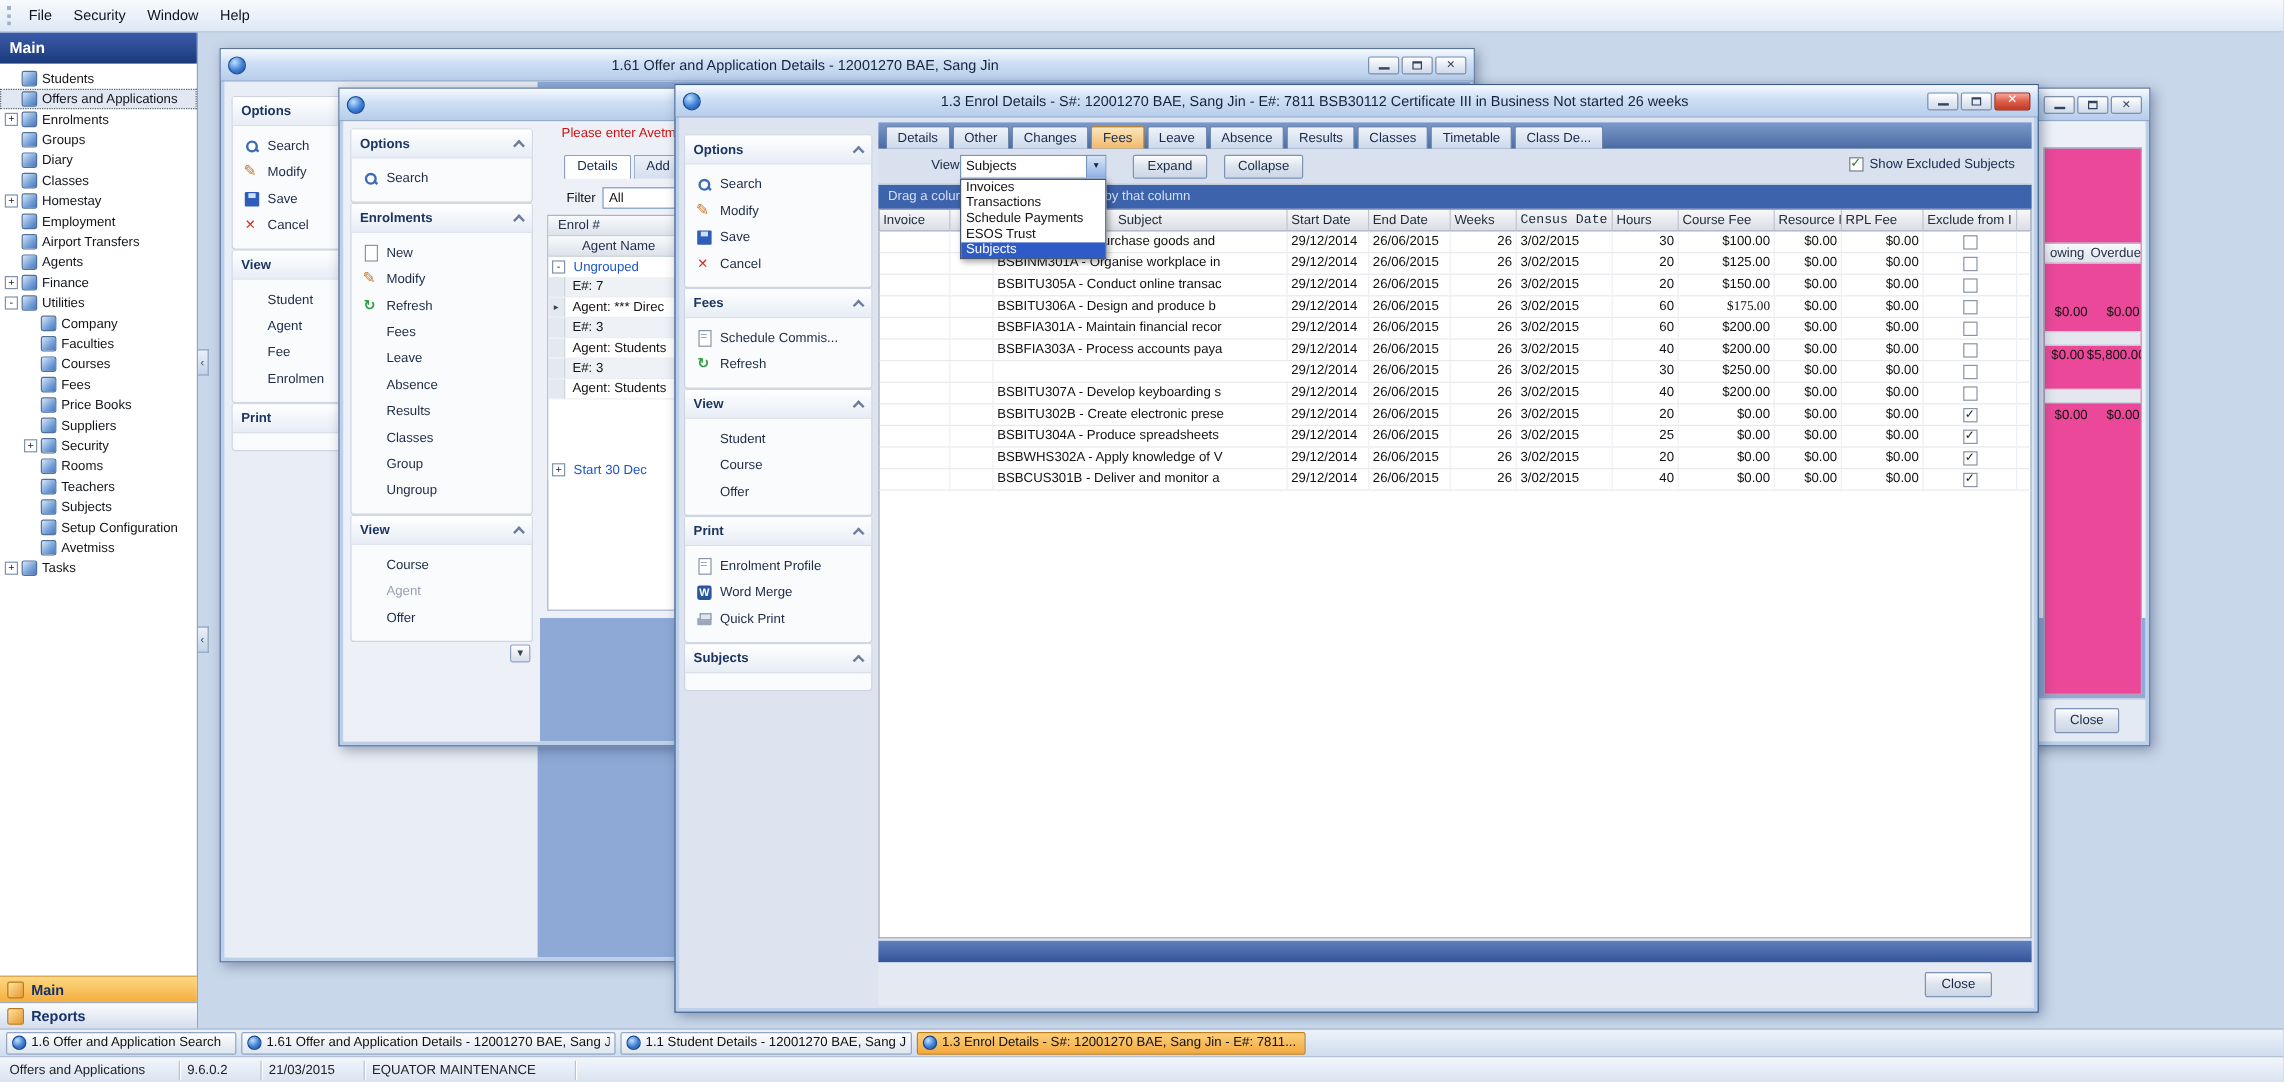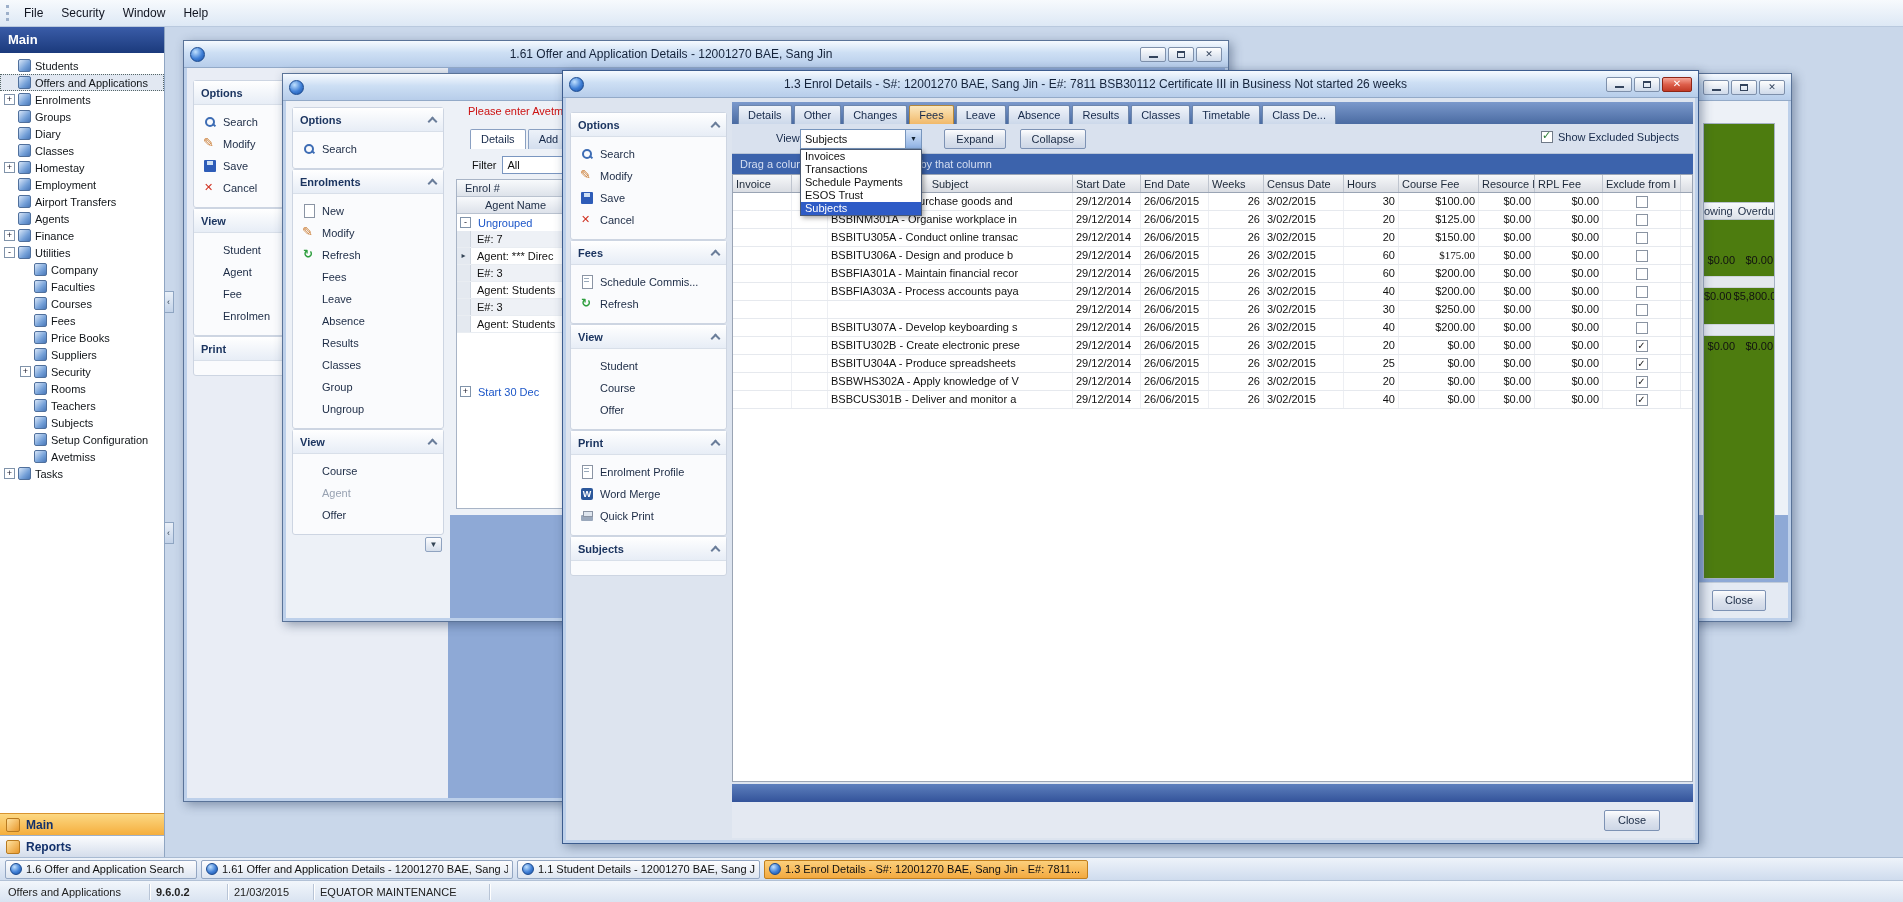--- a/index.html
+++ b/index.html
@@ -90,21 +90,21 @@
   .gridpanel{position:absolute;left:6px;top:78px;width:368px;height:330px;background:#fff;border:1px solid #a8b4c6;overflow:hidden;}
   .gband{height:17px;background:linear-gradient(#f8fafc,#dde2ea);border-bottom:1px solid #b9c2cf;font-size:11px;color:#23324a;padding:2px 4px 0 8px;}
   .gband.b2{padding-left:28px;}
   .sgroup{height:17px;display:flex;align-items:center;gap:4px;padding-left:3px;font-size:11px;color:#1c56c8;background:#fff;}
   .srow{height:17px;display:flex;align-items:stretch;border-bottom:1px solid #e9edf2;font-size:11px;background:#fff;}
   .srow.erow{background:#eef1f6;}
   .sind{width:14px;flex:0 0 14px;background:#e4e9f0;border-right:1px solid #cfd6df;font-size:8px;line-height:16px;text-align:center;color:#345;}
   .slabel{padding:2px 0 0 6px;white-space:nowrap;}
   .sspacer{height:50px;background:#fff;}
   .blue11{position:absolute;left:0;right:0;top:414px;bottom:0;background:#8ea9d6;}
-  #sum11{position:absolute;left:1253px;top:22px;width:72px;height:456px;background:#4d7c0f;border:1px solid #a6b2c4;overflow:hidden;}
+  #sum11{position:absolute;left:1253px;top:22px;width:82px;height:456px;background:#ec4899;border:1px solid #a6b2c4;overflow:hidden;}
   .sumhead{display:flex;height:18px;background:linear-gradient(#f8fafc,#dde2ea);border-top:1px solid #b9c2cf;border-bottom:1px solid #b9c2cf;margin-top:78px;}
   .sh1{width:40px;text-align:right;font-size:11px;padding:2px 2px 0 0;color:#23324a;}
   .sh2{width:45px;font-size:11px;padding:2px 0 0 3px;color:#23324a;}
   .sumrow{display:flex;height:16px;font-size:11px;}
   .sumrow.r0{margin-top:34px;}
   .sumrow.r1{margin-top:2px;}
   .sumrow.r2{margin-top:4px;}
   .sv1{width:40px;text-align:right;padding-right:2px;}
   .sv2{width:45px;text-align:right;padding-right:1px;}
   .sumband{height:12px;background:#e4e8ee;border-top:1px solid #cdd3db;border-bottom:1px solid #cdd3db;}
@@ -695,21 +695,21 @@
         </span>
       </div>
       <div class="groupbar13">Drag a column header here to group by that column</div>
       <div class="thead13" id="thead13">
           <div class="th" style="width: 59px;">Invoice</div>
           <div class="th" style="width: 36px;"></div>
           <div class="th ctr" style="width: 245px;">Subject</div>
           <div class="th" style="width: 68px;">Start Date</div>
           <div class="th" style="width: 68px;">End Date</div>
           <div class="th" style="width: 55px;">Weeks</div>
-          <div class="th" style="width: 80px;">Census Date</div>
+          <div class="th" style="width: 80px; font-family: Liberation Mono, monospace;">Census Date</div>
           <div class="th" style="width: 55px;">Hours</div>
           <div class="th" style="width: 80px;">Course Fee</div>
           <div class="th" style="width: 56px;">Resource Fe</div>
           <div class="th" style="width: 68px;">RPL Fee</div>
           <div class="th" style="width: 78px;">Exclude from I</div>
         </div>
       <div id="tbody13">
           <div class="trow">
             <div class="td" style="width: 59px;"></div>
             <div class="td" style="width: 36px;"></div>
@@ -932,17 +932,17 @@
       <span class="appico sm"></span>
       <span class="tklabel">1.1 Student Details - 12001270 BAE, Sang Jin</span>
     </div>
     <div class="tkbtn active" style="width: 324px;">
       <span class="appico sm"></span>
       <span class="tklabel">1.3 Enrol Details - S#: 12001270 BAE, Sang Jin - E#: 7811...</span>
     </div>
   </div>
 <div id="statusbar">
     <div class="stcell" style="width: 148px;">Offers and Applications</div>
-    <div class="stcell" style="width: 78px; font-weight: bold;">9.6.0.2</div>
+    <div class="stcell" style="width: 68px;">9.6.0.2</div>
     <div class="stcell" style="width: 86px;">21/03/2015</div>
     <div class="stcell" style="width: 176px;">EQUATOR MAINTENANCE</div>
     <div class="stcell fill"></div>
   </div>
 
 </body></html>

